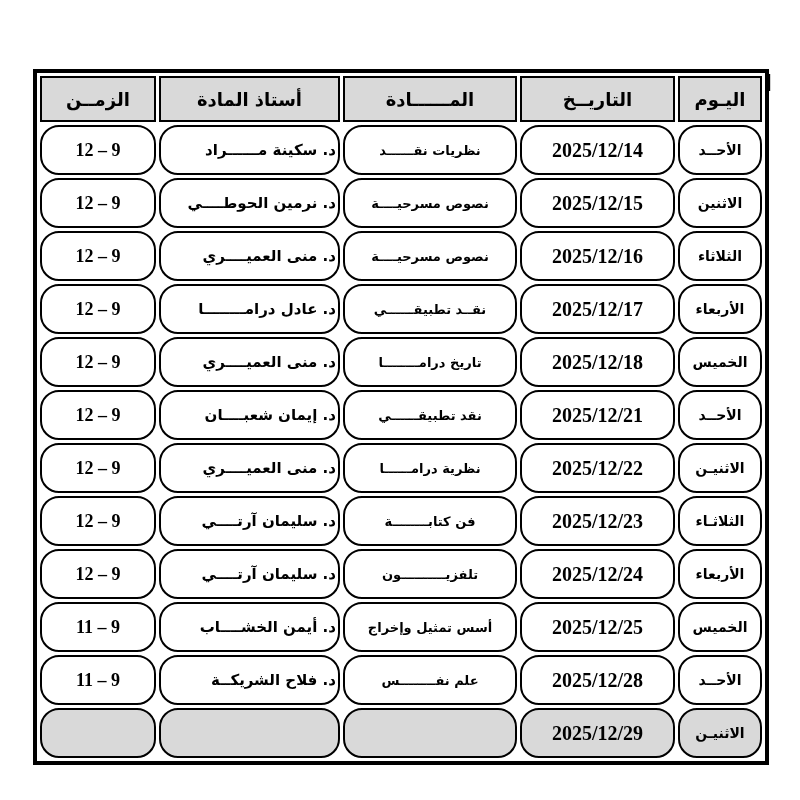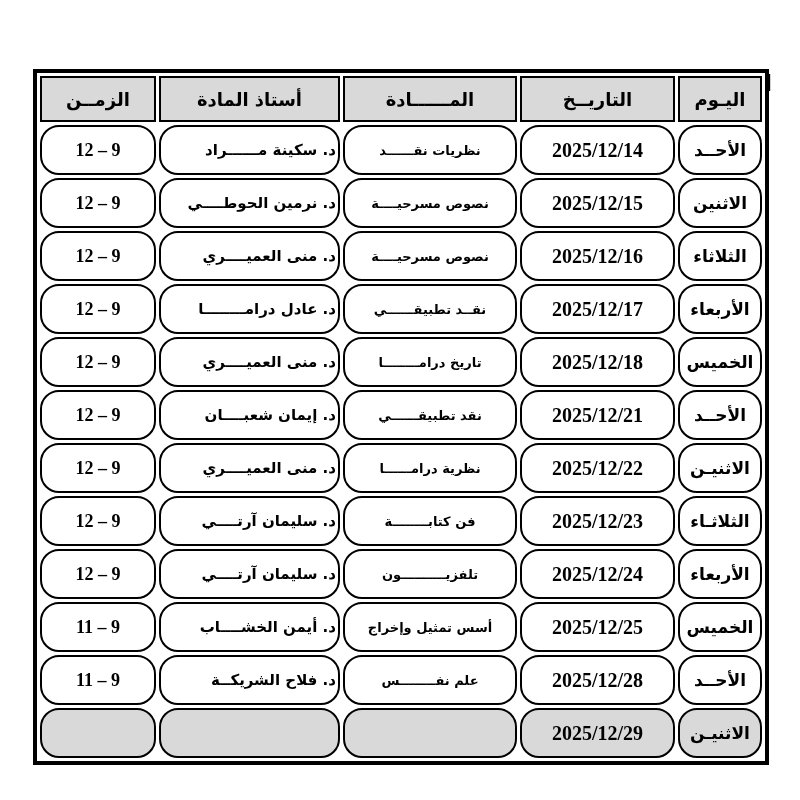--- a/index.html
+++ b/index.html
@@ -55,21 +55,21 @@
     text-align: center;
   }
   tbody td {
     height: 46px;
     background: #ffffff;
     border-radius: 19px;
   }
   tr.shaded td {
     background: var(--header-bg, #d9d9d9);
   }
-  .cell-day { font-size: 17px; }
+  .cell-day { font-size: 14px; }
   .cell-date {
     font-family: "Liberation Serif", serif;
     font-size: 20px;
     direction: ltr;
   }
   .cell-subject { font-size: 13px; }
   .cell-professor { font-size: 15px; text-align: right; }
   .cell-time {
     font-family: "Liberation Serif", serif;
     font-size: 18px;

